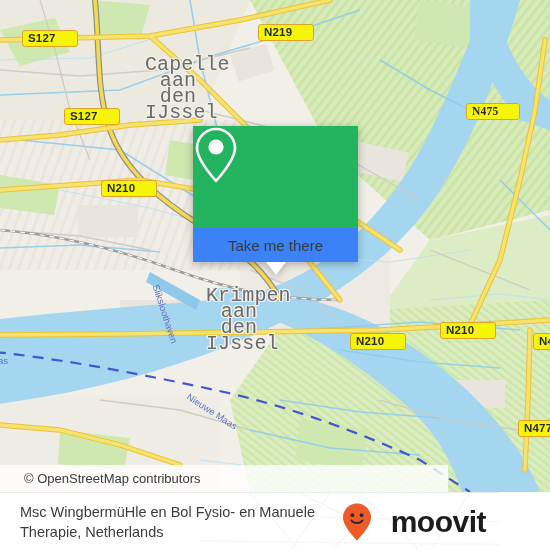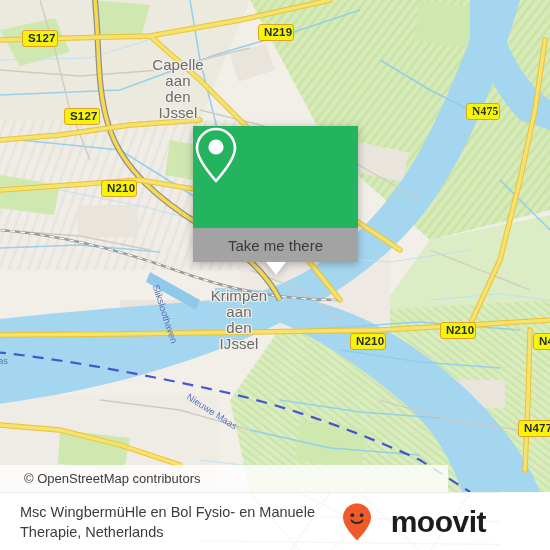--- a/index.html
+++ b/index.html
@@ -16,39 +16,40 @@
     position:absolute; left:0; top:0; width:550px; height:492px;
     background:#f2efe9;
     overflow:hidden;
   }
   .map svg { position:absolute; left:0; top:0; }
 
   
   .city-label {
     position:absolute;
     color:#6b6b6b;
-    font-size:15px;
+    font-size:20px;
     line-height:16px;
     text-align:center;
     letter-spacing:.1px;
     text-shadow:
       1.4px 0 #f2efe9, -1.4px 0 #f2efe9, 0 1.4px #f2efe9, 0 -1.4px #f2efe9,
       1px 1px #f2efe9, -1px -1px #f2efe9, 1px -1px #f2efe9, -1px 1px #f2efe9;
     white-space:pre-line;
     pointer-events:none;
+    font-family:Liberation Mono, monospace;
   }
   .shield {
     position:absolute;
     background:#f7f507;
     border:1.6px solid #e0a32a;
     border-radius:3px;
     color:#2b2b2b;
     font-size:11.5px;
     font-weight:bold;
-    padding:1px 1px 2px 5px;
+    padding:1px 21px 2px 5px;
     line-height:12px;
     letter-spacing:.2px;
     white-space:nowrap;
   }
   .water-label {
     position:absolute;
     color:#5f73b8;
     font-size:9.5px;
     white-space:nowrap;
     pointer-events:none;
@@ -61,21 +62,21 @@
     width:165px;
     filter:drop-shadow(0 2px 4px rgba(0,0,0,.28));
   }
   .card-head {
     height:102px;
     background:#24b35e;
     display:flex; align-items:center; justify-content:center;
   }
   .card-foot {
     height:34px;
-    background:#a3a3a3;
+    background:#3b82f6;
     display:flex; align-items:center; justify-content:center;
     color:#3a3a3a;
     font-size:15px;
   }
   .card-tail {
     position:absolute;
     left:50%; top:136px;
     margin-left:-10px;
     width:0; height:0;
     border-left:10px solid transparent;

